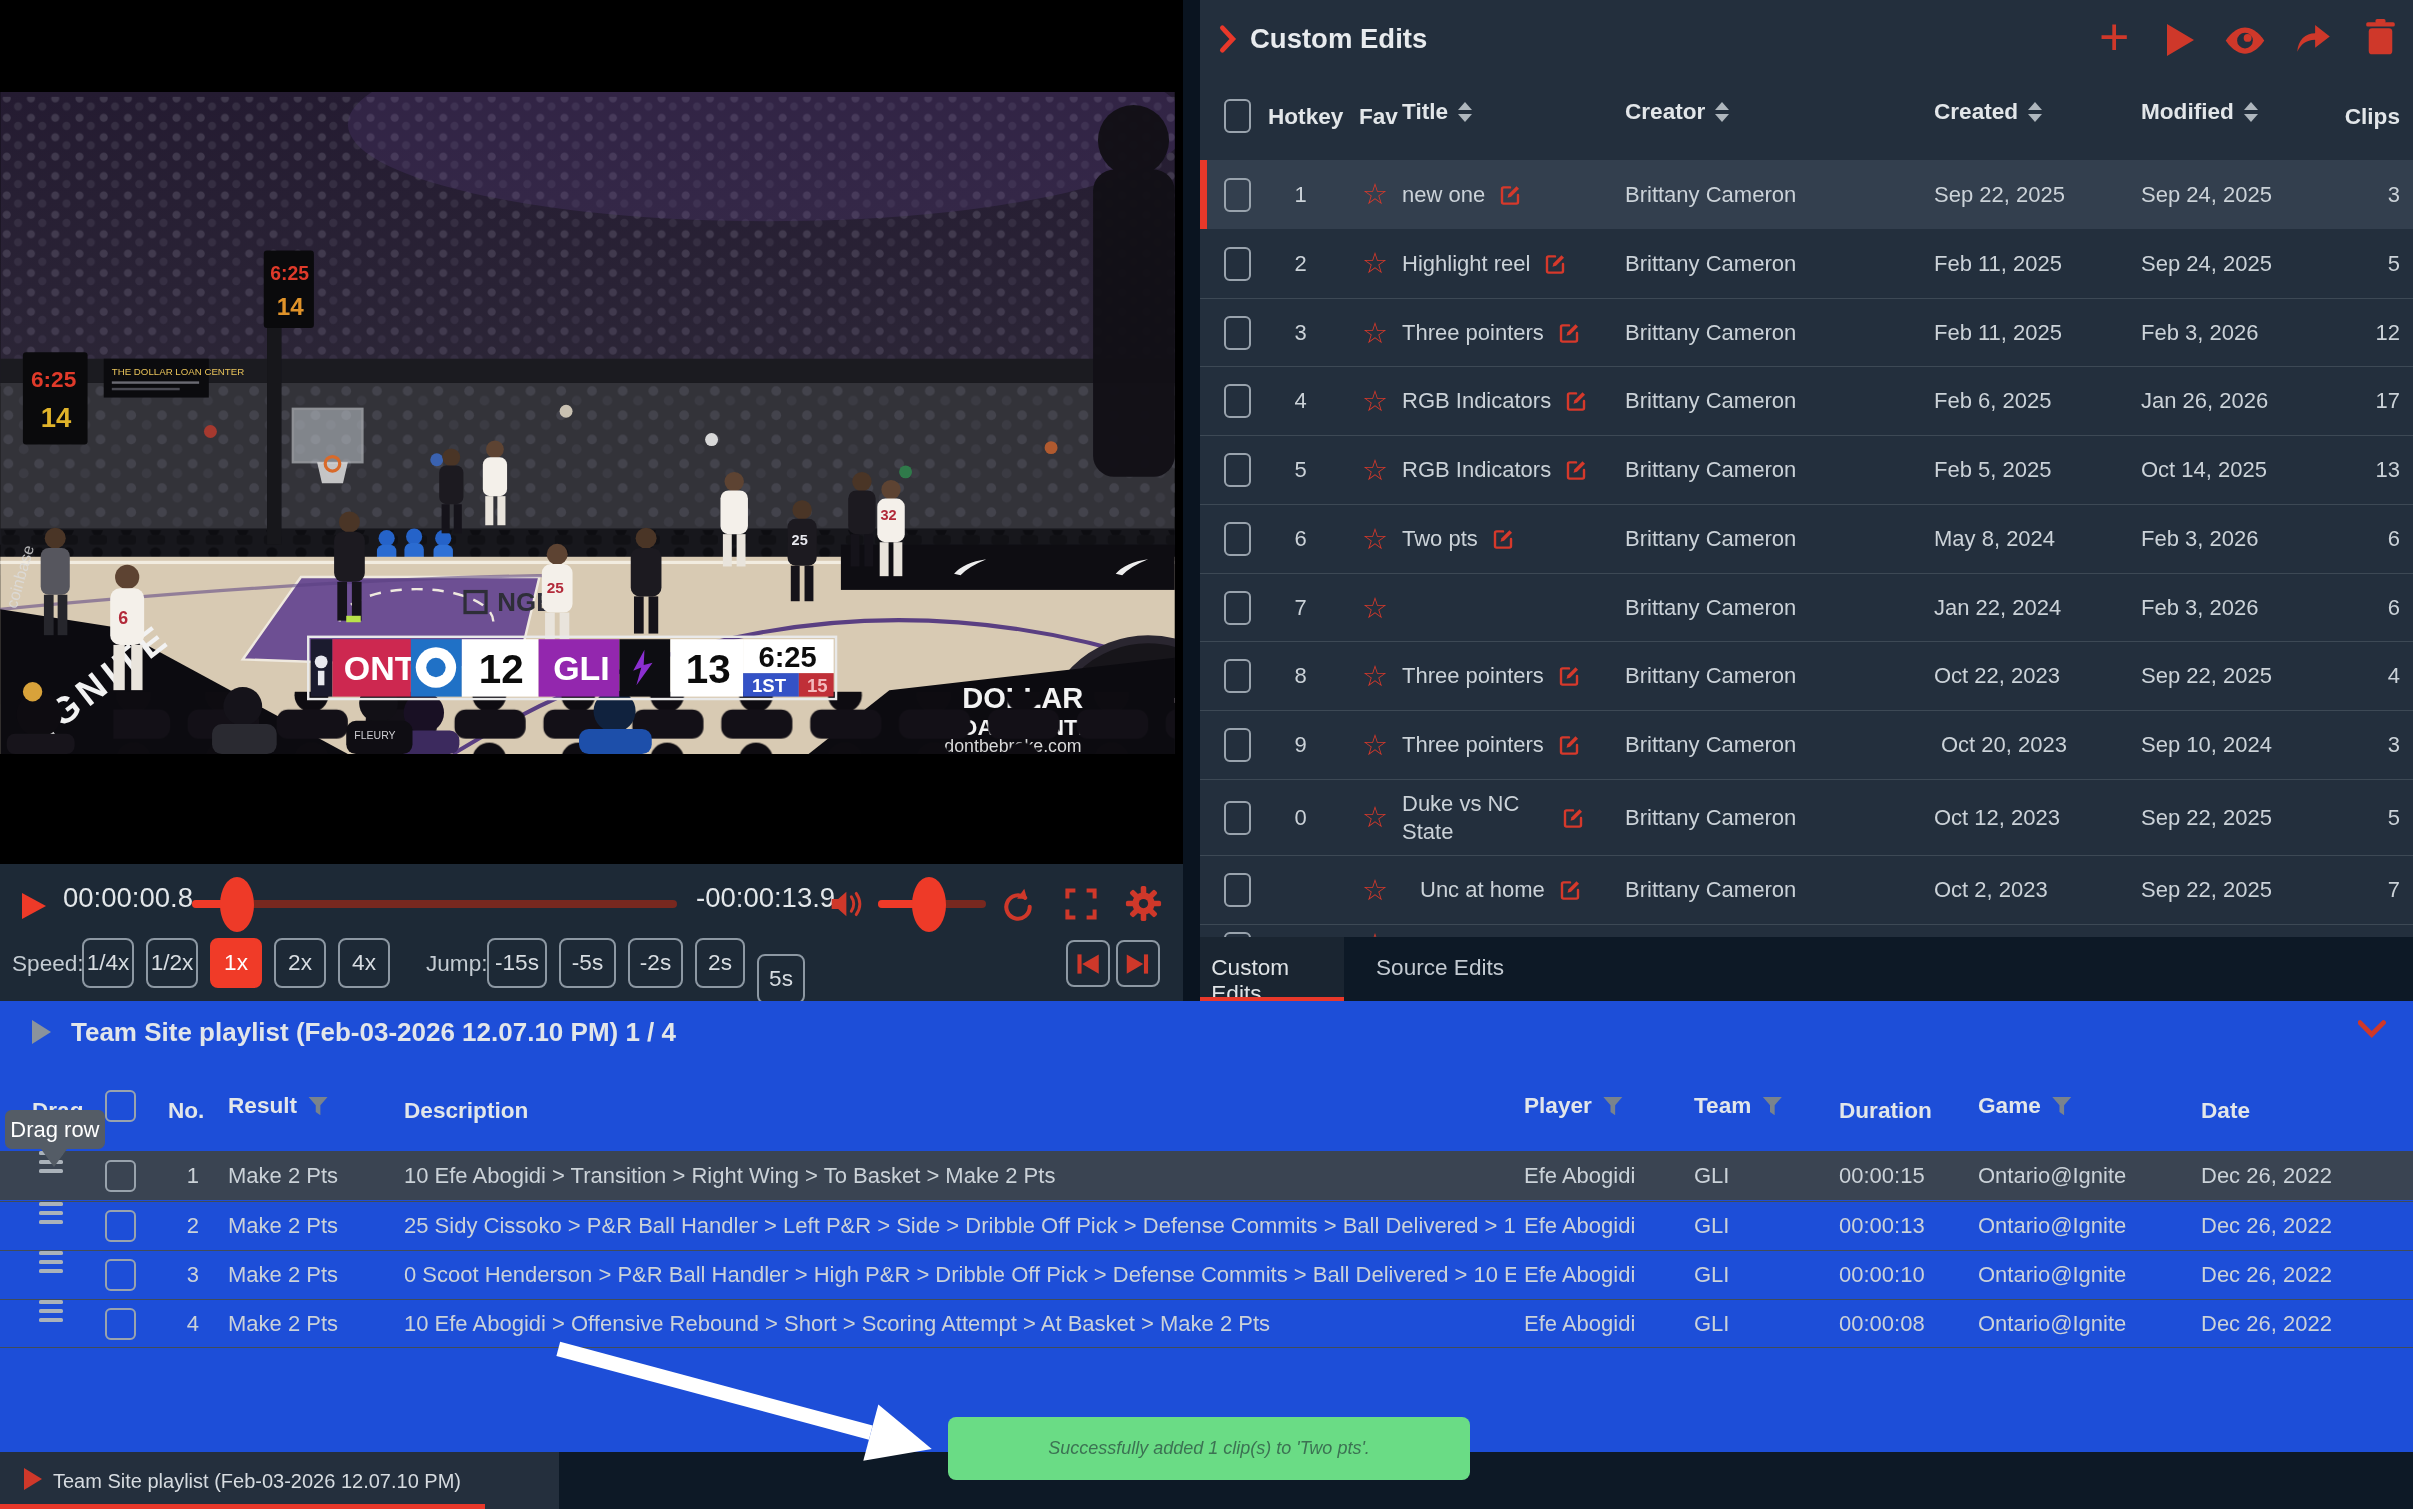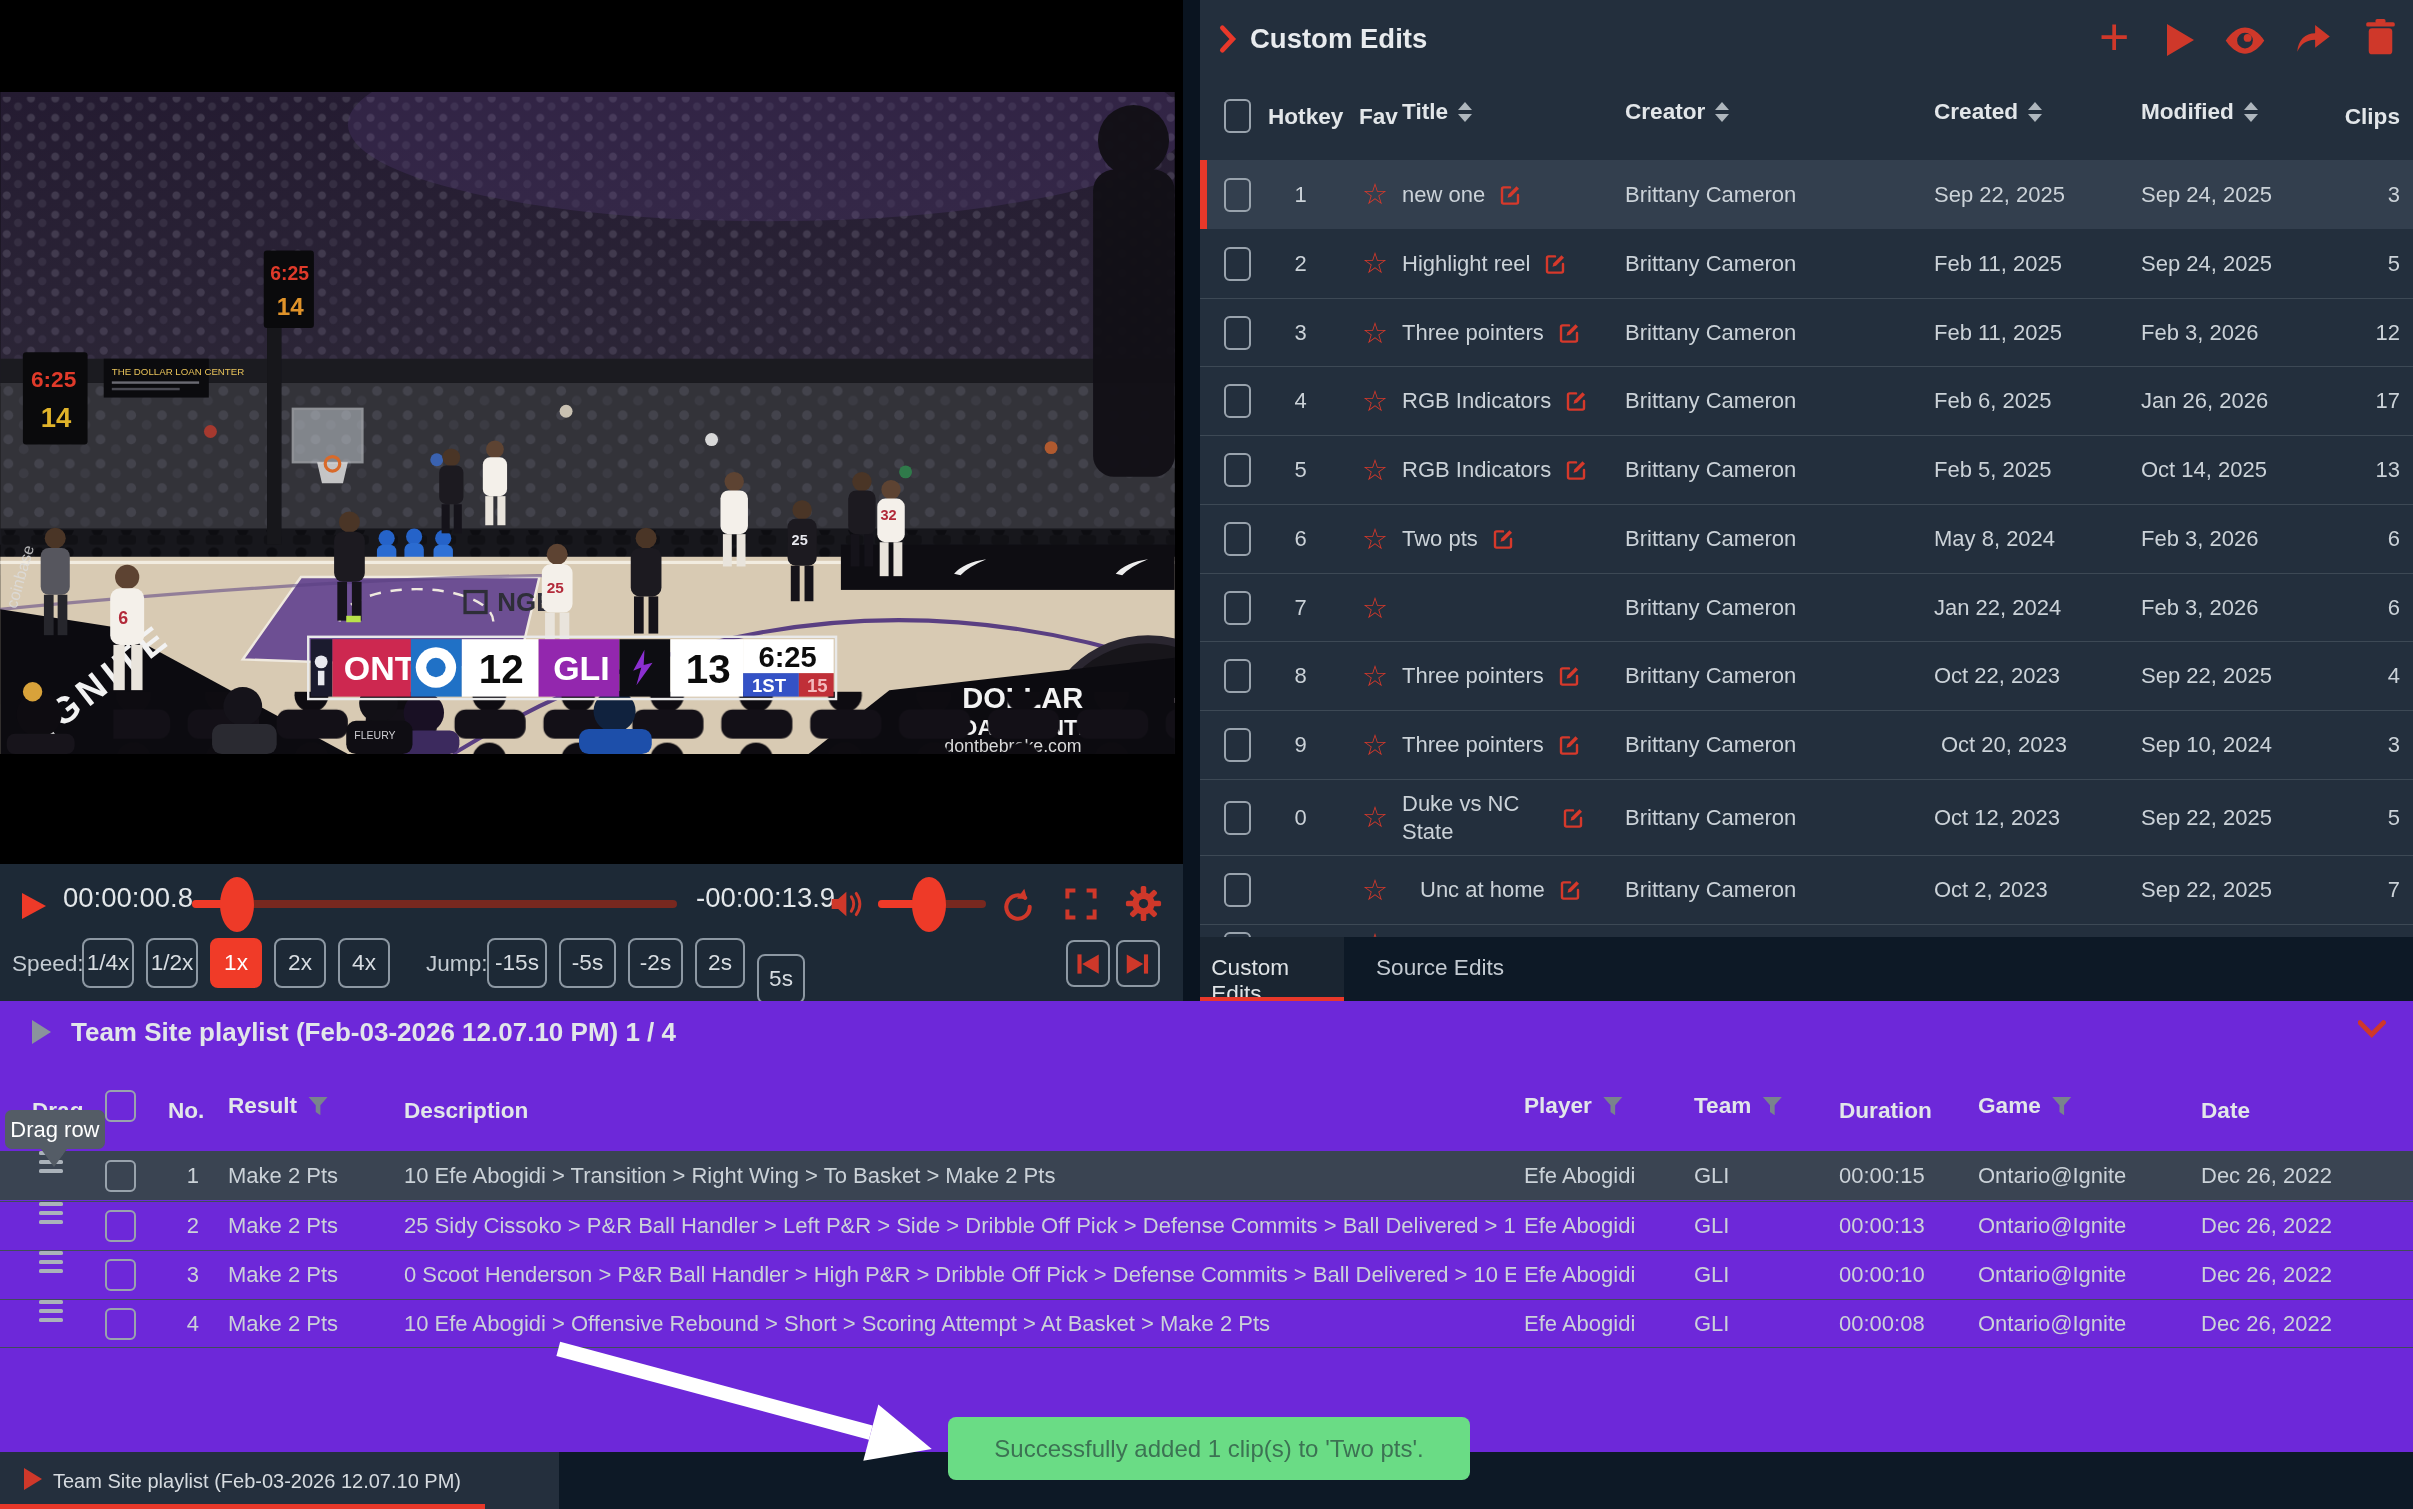--- a/index.html
+++ b/index.html
@@ -40,38 +40,38 @@
   .hl{background:#333f4e;}
   .redbar{position:absolute;left:0;top:0;width:6.5px;height:100%;background:#e8382a;}
   .titlewrap{display:flex;align-items:center;gap:13px;}
   .titlewrap .t{max-width:190px;line-height:1.25;}
   
   #ce-tabbar{left:1200px;top:937px;width:1213px;height:65px;background:#0d1926;}
   .tab-active{position:absolute;left:0;top:0;width:144px;height:65px;background:#1a2531;}
   .tab-underline{position:absolute;left:0;bottom:0;width:144px;height:4.9px;background:#e8382a;}
   .tab-label{font-size:22.6px;color:#dfe3e6;}
   
-  #pl-panel{left:0;top:1001px;width:2413px;height:451px;background:#6d28d9;}
+  #pl-panel{left:0;top:1001px;width:2413px;height:451px;background:#1d4ed8;}
   .pl-row{position:absolute;left:0;width:2413px;height:49px;}
   .pl-row.sep{border-top:0.8px solid #414c59;box-sizing:border-box;}
   .pl-row .c{position:absolute;top:0;height:100%;display:flex;align-items:center;}
   .desc{width:1112px;overflow:hidden;white-space:nowrap;}
   .drag{display:flex;flex-direction:column;gap:4.9px;}
   .drag i{display:block;width:24px;height:4px;border-radius:1.6px;background:#aab2ba;}
   
   #bottom-bar{left:0;top:1452px;width:2413px;height:57px;background:#0d1926;}
   #bottom-tab{position:absolute;left:0;top:0;width:559px;height:57px;background:#242f3d;}
   #bottom-tab .ul{position:absolute;left:0;bottom:0;width:485px;height:4.9px;background:#e8382a;}
   
   #tooltip{left:4.9px;top:1110px;width:100px;height:39px;background:#545c66;border-radius:6.5px;
            display:flex;align-items:center;justify-content:center;font-size:22px;color:#fff;}
   #tooltip:after{content:"";position:absolute;left:36px;top:39px;border-left:13px solid transparent;
            border-right:13px solid transparent;border-top:18px solid #545c66;}
   #toast{left:948px;top:1417px;width:522px;height:63px;background:#6adc85;border-radius:8px;
-         display:flex;align-items:center;justify-content:center;font-size:24px;color:#3c7253;}
+         display:flex;align-items:center;justify-content:center;font-size:18px;color:#3c7253;font-style:italic;}
   .tri-red{width:0;height:0;border-left:21px solid #cf382a;border-top:13px solid transparent;border-bottom:13px solid transparent;}
   .tri-gray{width:0;height:0;border-left:19.4px solid #8a939c;border-top:12px solid transparent;border-bottom:12px solid transparent;}
 </style>
 </head>
 <body>
 
 <div id="app">
 
   <div class="abs" id="video-black">
     <svg class="abs" id="video-frame" viewBox="0 0 1453 819">

